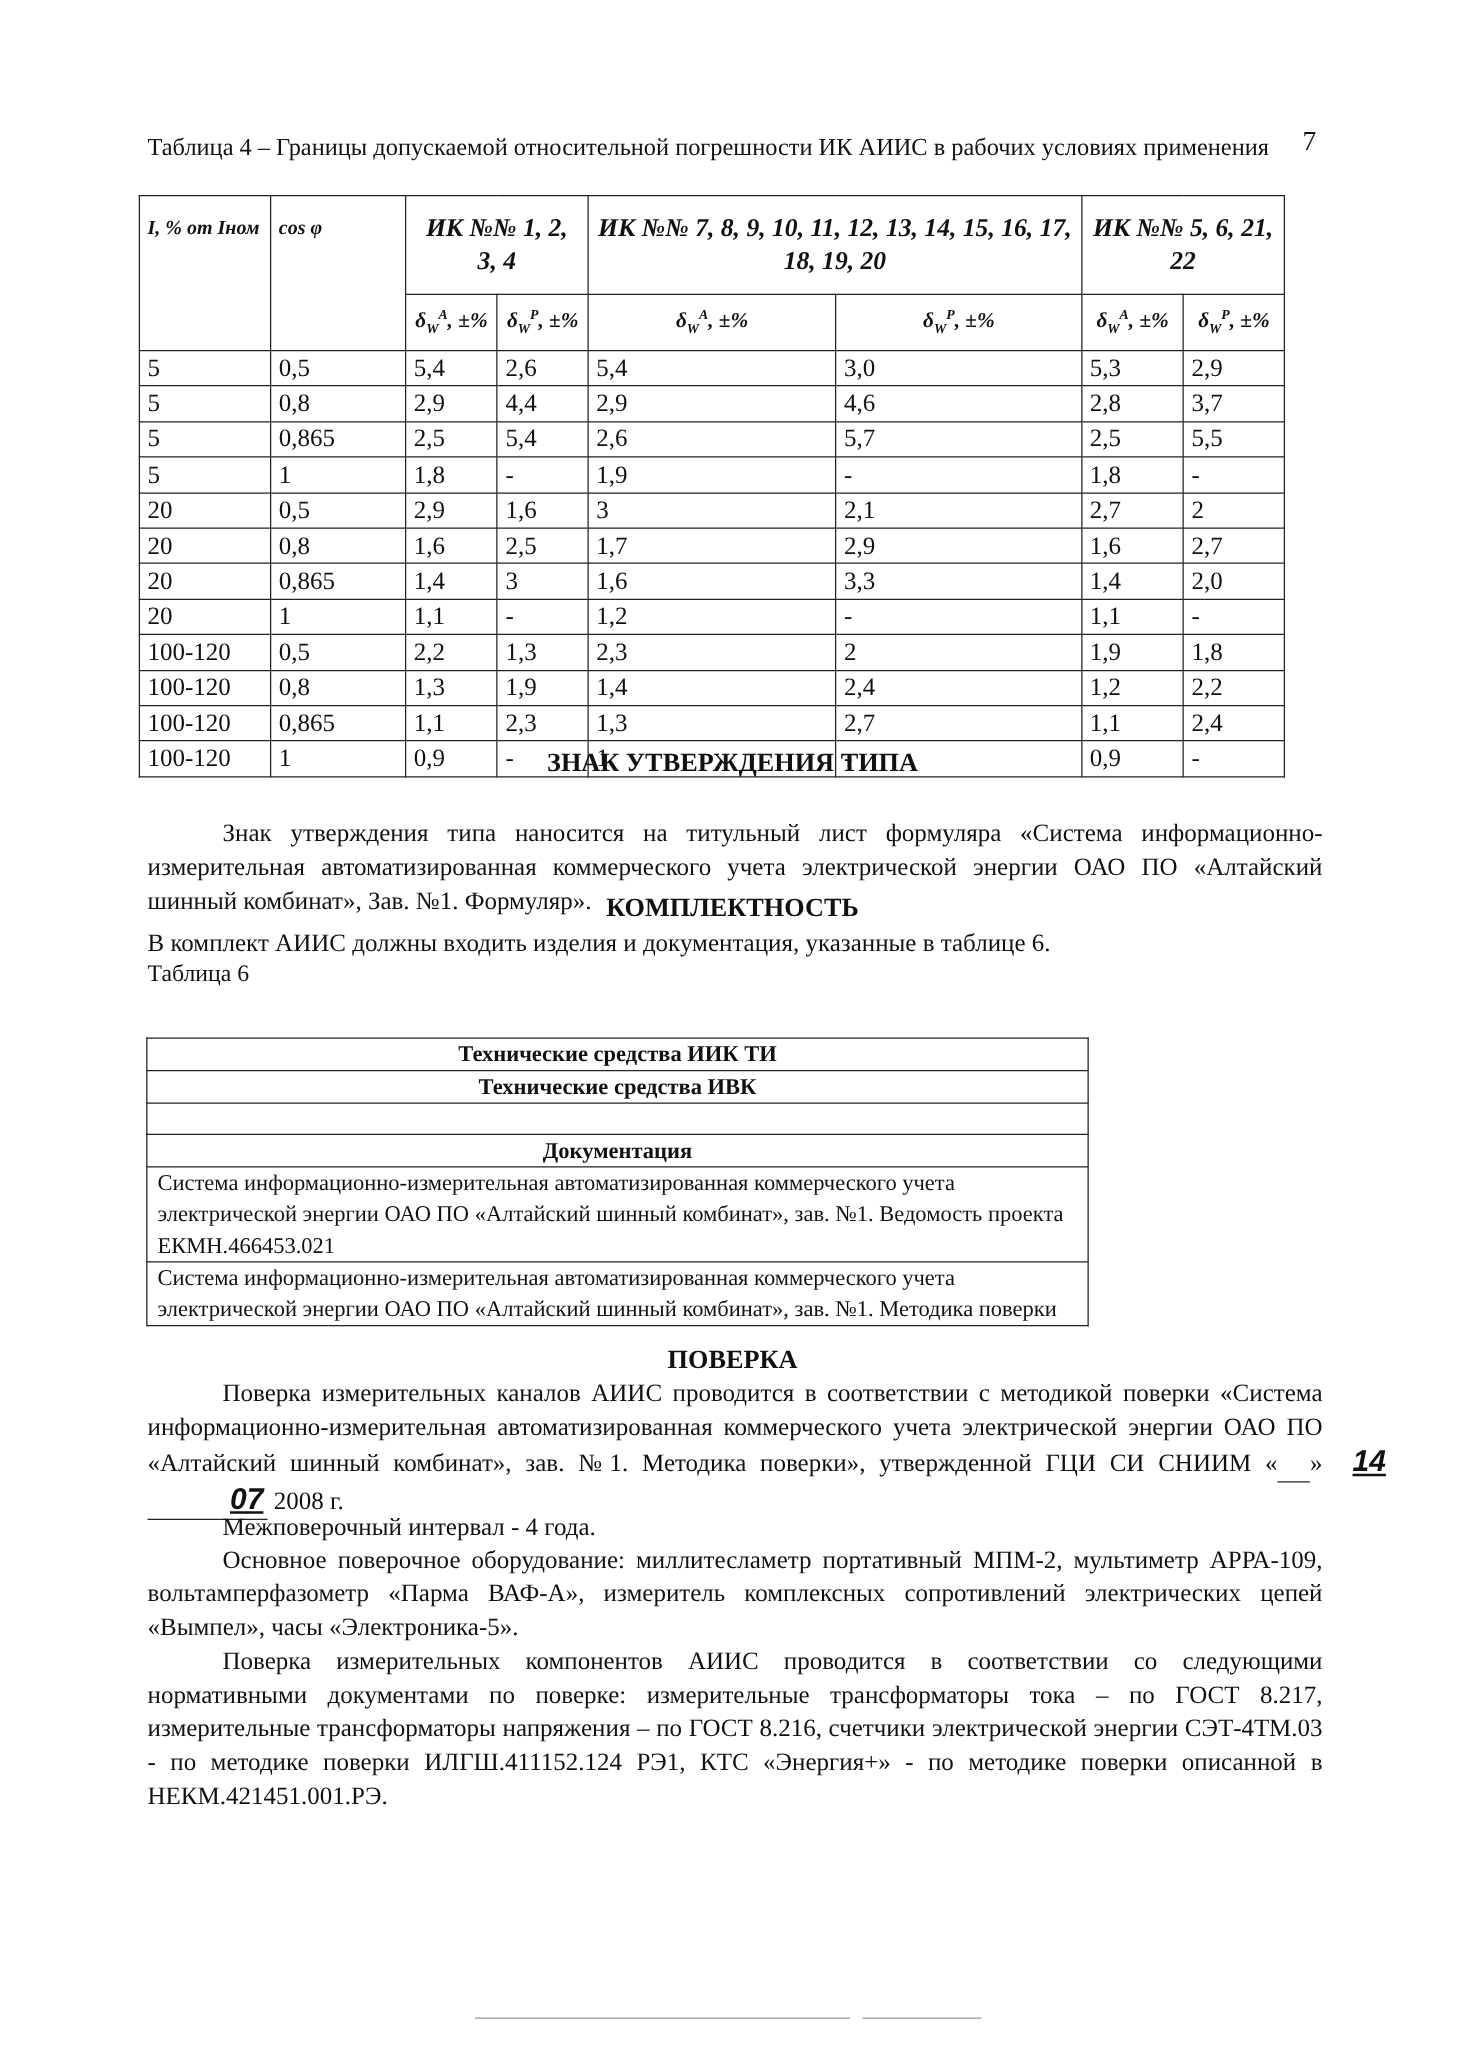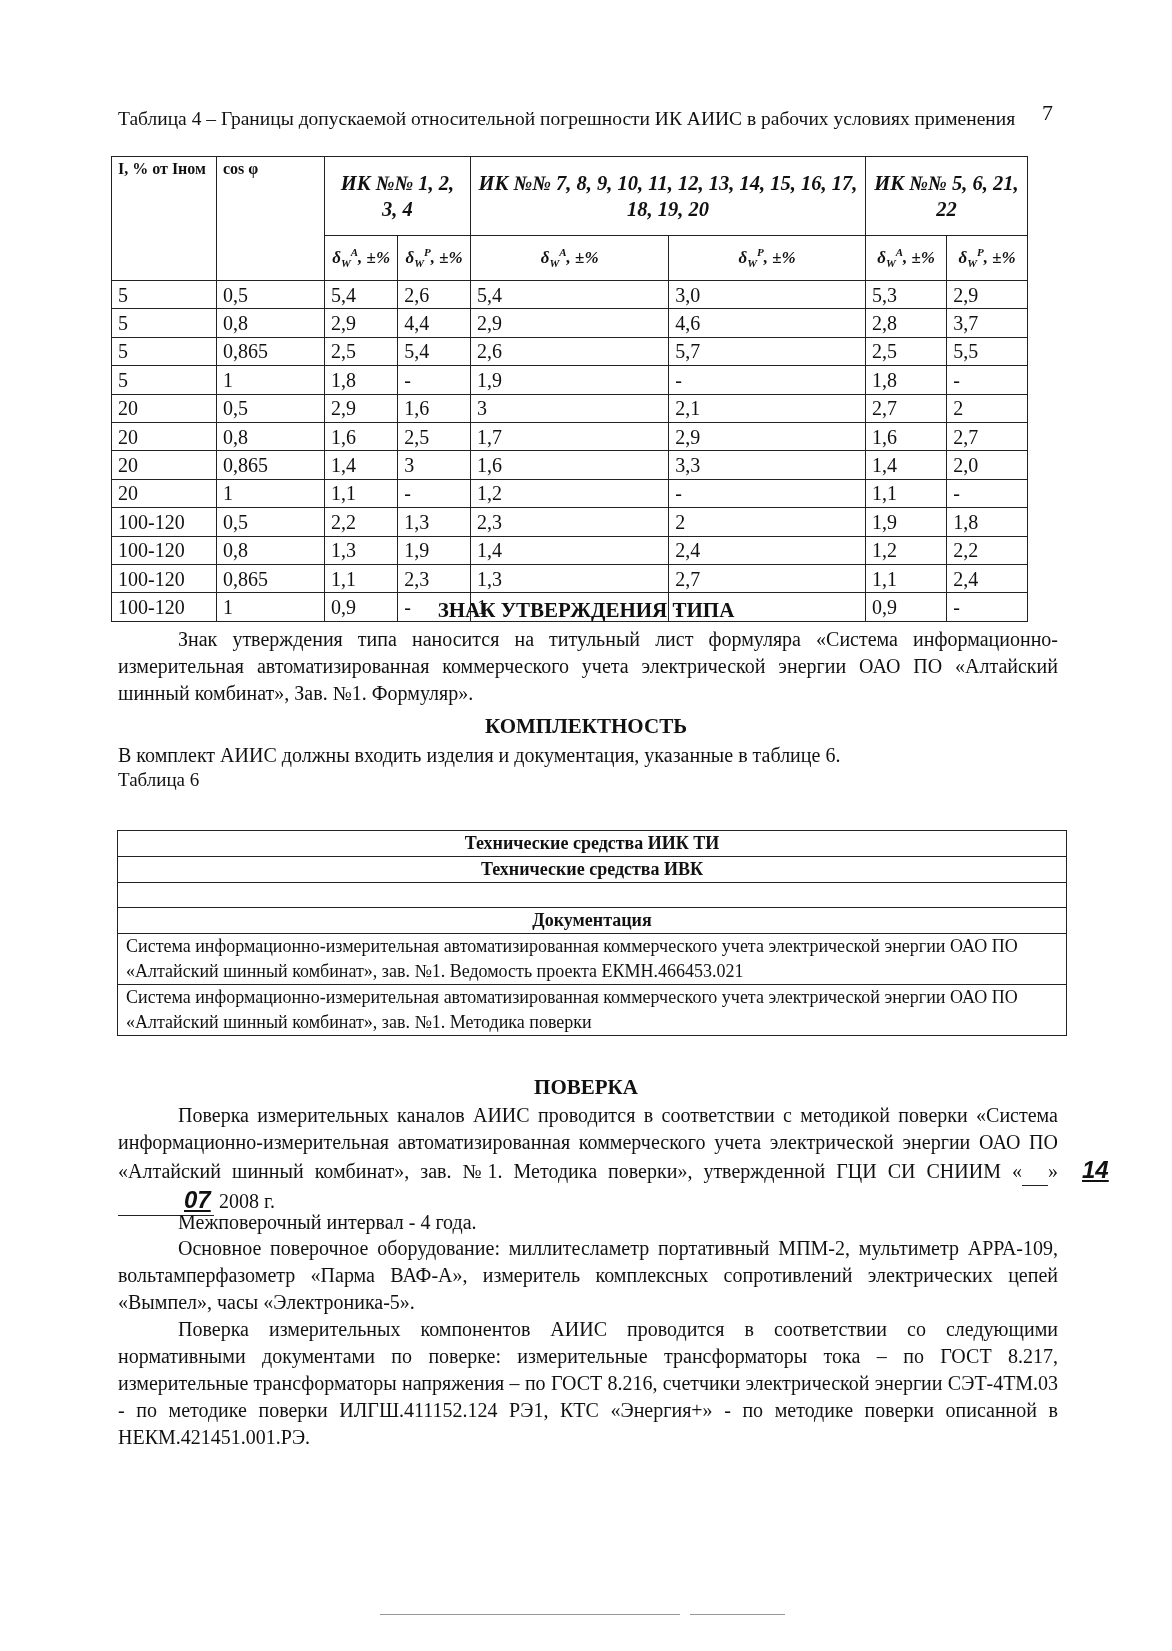--- a/index.html
+++ b/index.html
@@ -3,30 +3,30 @@
 <meta charset="utf-8">
 <style>
   html, body { margin: 0; padding: 0; background: #ffffff; }
   body { width: 1172px; height: 1651px; position: relative; overflow: hidden;
          font-family: "Liberation Serif", "DejaVu Serif", serif; color: #111; }
   .page-num { position: absolute; left: 1042px; top: 100px; font-size: 22px; }
   .caption4 { position: absolute; left: 118px; top: 107px; width: 940px; font-size: 19.5px; line-height: 24px;
               text-align: justify; text-align-last: left; }
   .t4 { position: absolute; left: 111px; top: 156px; width: 917px; border-collapse: collapse; font-size: 20px; }
   .t4 td, .t4 th { border: 1.5px solid #222; padding: 0 6px; vertical-align: middle; text-align: left; font-weight: normal; }
-  .t4 .hdr-small { font-weight: bold; font-size: 16px; vertical-align: top; line-height: 20px; padding-top: 2px; }
+  .t4 .hdr-small { font-style: italic; font-weight: bold; font-size: 16px; vertical-align: top; line-height: 20px; padding-top: 16px; }
   .t4 .hdr-group { font-style: italic; font-weight: bold; font-size: 20.5px; text-align: center; line-height: 26px; margin-top: 20px; }
   .t4 .hdr-sub { font-style: italic; font-weight: bold; font-size: 17px; text-align: center; height: 44px; }
   .t4 .hdr-sub sup { font-size: 11px; }
   .t4 .hdr-sub sub { font-size: 11px; }
   .t4 tbody td { height: 27.4px; line-height: 26px; font-size: 20px; }
   .section-title { position: absolute; left: 0; width: 1172px; text-align: center; font-weight: bold; font-size: 21px; }
   .para { position: absolute; left: 118px; width: 940px; font-size: 20px; line-height: 27px; text-align: justify; text-align-last: left; }
   .indent { text-indent: 60px; }
-  .t6 { position: absolute; left: 117px; top: 830px; width: 950px; border-collapse: collapse; font-size: 18px; }
+  .t6 { position: absolute; left: 117px; top: 830px; width: 754px; border-collapse: collapse; font-size: 18px; }
   .t6 td { border: 1.5px solid #222; padding: 0 8px; line-height: 25px; }
   .t6 .center-bold { text-align: center; font-weight: bold; height: 24px; }
   .t6 .plain { height: 24px; }
   .t6 .empty { height: 24px; }
   .ul { text-decoration: underline; font-style: italic; font-weight: bold; font-family: "Liberation Sans", "DejaVu Sans", sans-serif; font-size: 24px; }
   .blank { display: inline-block; border-bottom: 1.5px solid #222; }
   .scanline { position: absolute; top: 1614px; height: 1px; background: #999; }
 </style>
 </head>
 <body>
@@ -171,21 +171,21 @@
         <td>-</td>
         <td>1</td>
         <td>-</td>
         <td>0,9</td>
         <td>-</td>
       </tr>
     </tbody>
 </table>
 
 <div class="section-title" style="top:598px">ЗНАК УТВЕРЖДЕНИЯ ТИПА</div>
-<div class="para indent" style="top:626px">Знак утверждения типа наносится на титульный лист формуляра «Система информационно-измерительная автоматизированная коммерческого учета электрической энергии ОАО ПО «Алтайский шинный комбинат», Зав. №1. Формуляр».</div>
+<div class="para indent" style="top:654px">Знак утверждения типа наносится на титульный лист формуляра «Система информационно-измерительная автоматизированная коммерческого учета электрической энергии ОАО ПО «Алтайский шинный комбинат», Зав. №1. Формуляр».</div>
 
 <div class="section-title" style="top:714px">КОМПЛЕКТНОСТЬ</div>
 <div class="para" style="top:742px">В комплект АИИС должны входить изделия и документация, указанные в таблице 6.</div>
 <div class="para" style="top:766px; font-size:19px">Таблица 6</div>
 
 <table class="t6">
   <tbody id="t6body">
       <tr>
         <td class="center-bold">Технические средства ИИК ТИ</td>
       </tr>

